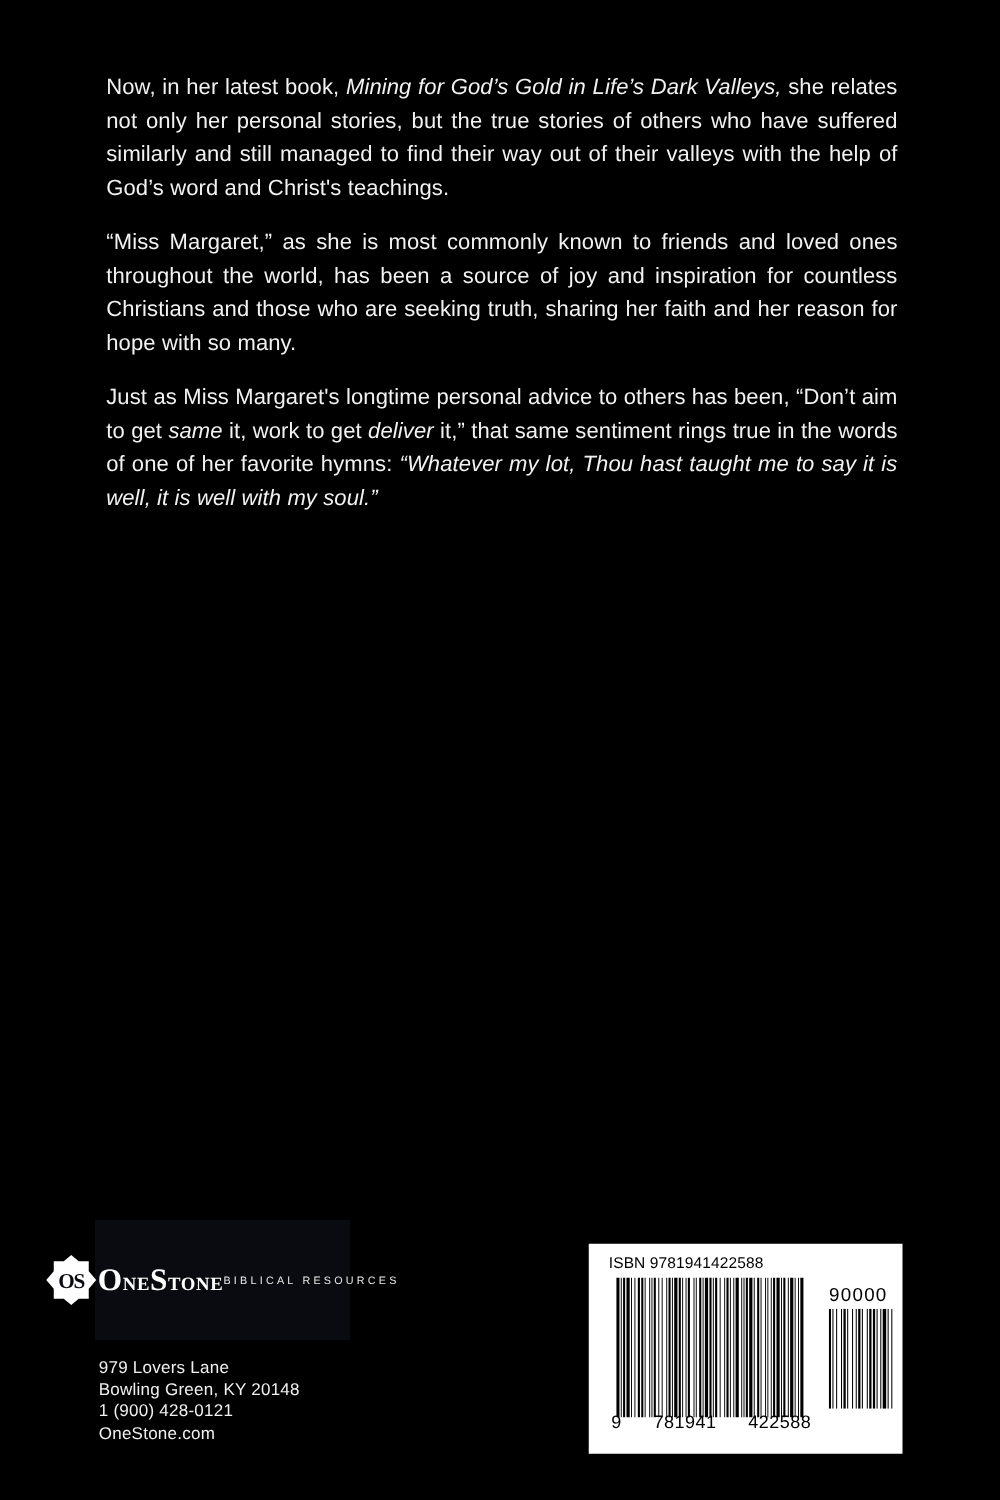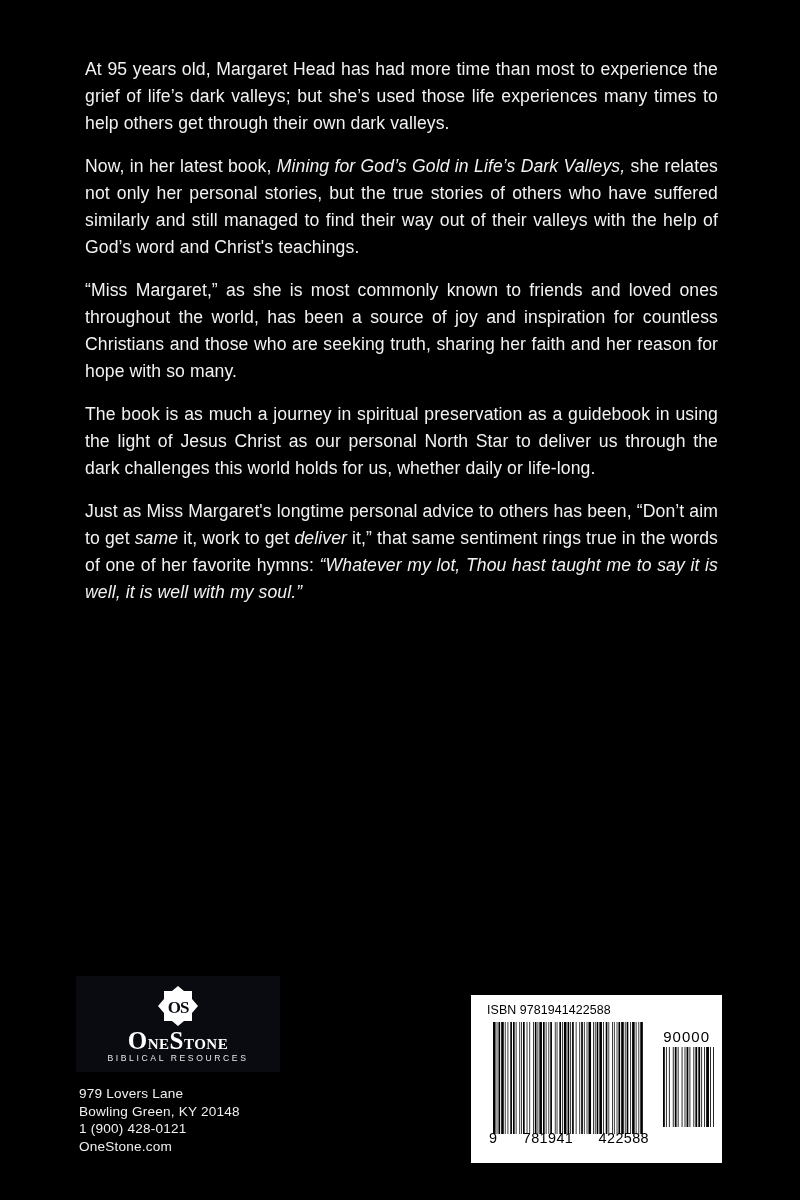--- a/index.html
+++ b/index.html
@@ -39,21 +39,21 @@
 
   
   #logo-panel {
     position: absolute;
     left: 76px;
     top: 976px;
     width: 204px;
     height: 96px;
     background: #0a0b11;
     display: flex;
-    flex-direction: column;
+    flex-direction: row;
     align-items: center;
     justify-content: center;
   }
   .logo-emblem {
     width: 42px;
     height: 42px;
     position: relative;
     margin-bottom: 1px;
   }
   .logo-emblem svg { display: block; }
@@ -133,35 +133,29 @@
     display: flex;
     justify-content: space-between;
     letter-spacing: 0.4px;
   }
   #hr-digits span { white-space: nowrap; }
 </style>
 </head>
 <body>
 
 <div id="blurb">
-  <p class="para">
-    <span>At 95 years old, Margaret Head has had more time than most to experience the grief of life’s dark valleys; but she’s used those life experiences many times to help others get through their own dark valleys.</span>
-  </p>
 
   <p class="para">
     <span>Now, in her latest book, </span><span class="it">Mining for God’s Gold in Life’s Dark Valleys,</span><span> she relates not only her personal stories, but the true stories of others who have suffered similarly and still managed to find their way out of their valleys with the help of God’s word and Christ's teachings.</span>
   </p>
 
   <p class="para">
     <span>“Miss Margaret,” as she is most commonly known to friends and loved ones throughout the world, has been a source of joy and inspiration for countless Christians and those who are seeking truth, sharing her faith and her reason for hope with so many.</span>
   </p>
 
-  <p class="para">
-    <span>The book is as much a journey in spiritual preservation as a guidebook in using the light of Jesus Christ as our personal North Star to deliver us through the dark challenges this world holds for us, whether daily or life-long.</span>
-  </p>
 
   <p class="para last-line-natural">
     <span>Just as Miss Margaret's longtime personal advice to others has been, “Don’t aim to get </span><span class="it">same</span><span> it, work to get </span><span class="it">deliver</span><span> it,” that same sentiment rings true in the words of one of her favorite hymns: </span><span class="it">“Whatever my lot, Thou hast taught me to say it is well, it is well with my soul.”</span>
   </p>
 </div>
 
 <div id="logo-panel">
   <div class="logo-emblem">
     <svg width="42" height="42" viewBox="0 0 42 42" aria-hidden="true">
       <path d="M21 1 L27 6 L35 6 L35 14 L41 21 L35 28 L35 36 L27 36 L21 41 L15 36 L7 36 L7 28 L1 21 L7 14 L7 6 L15 6 Z" fill="#ffffff"></path>

